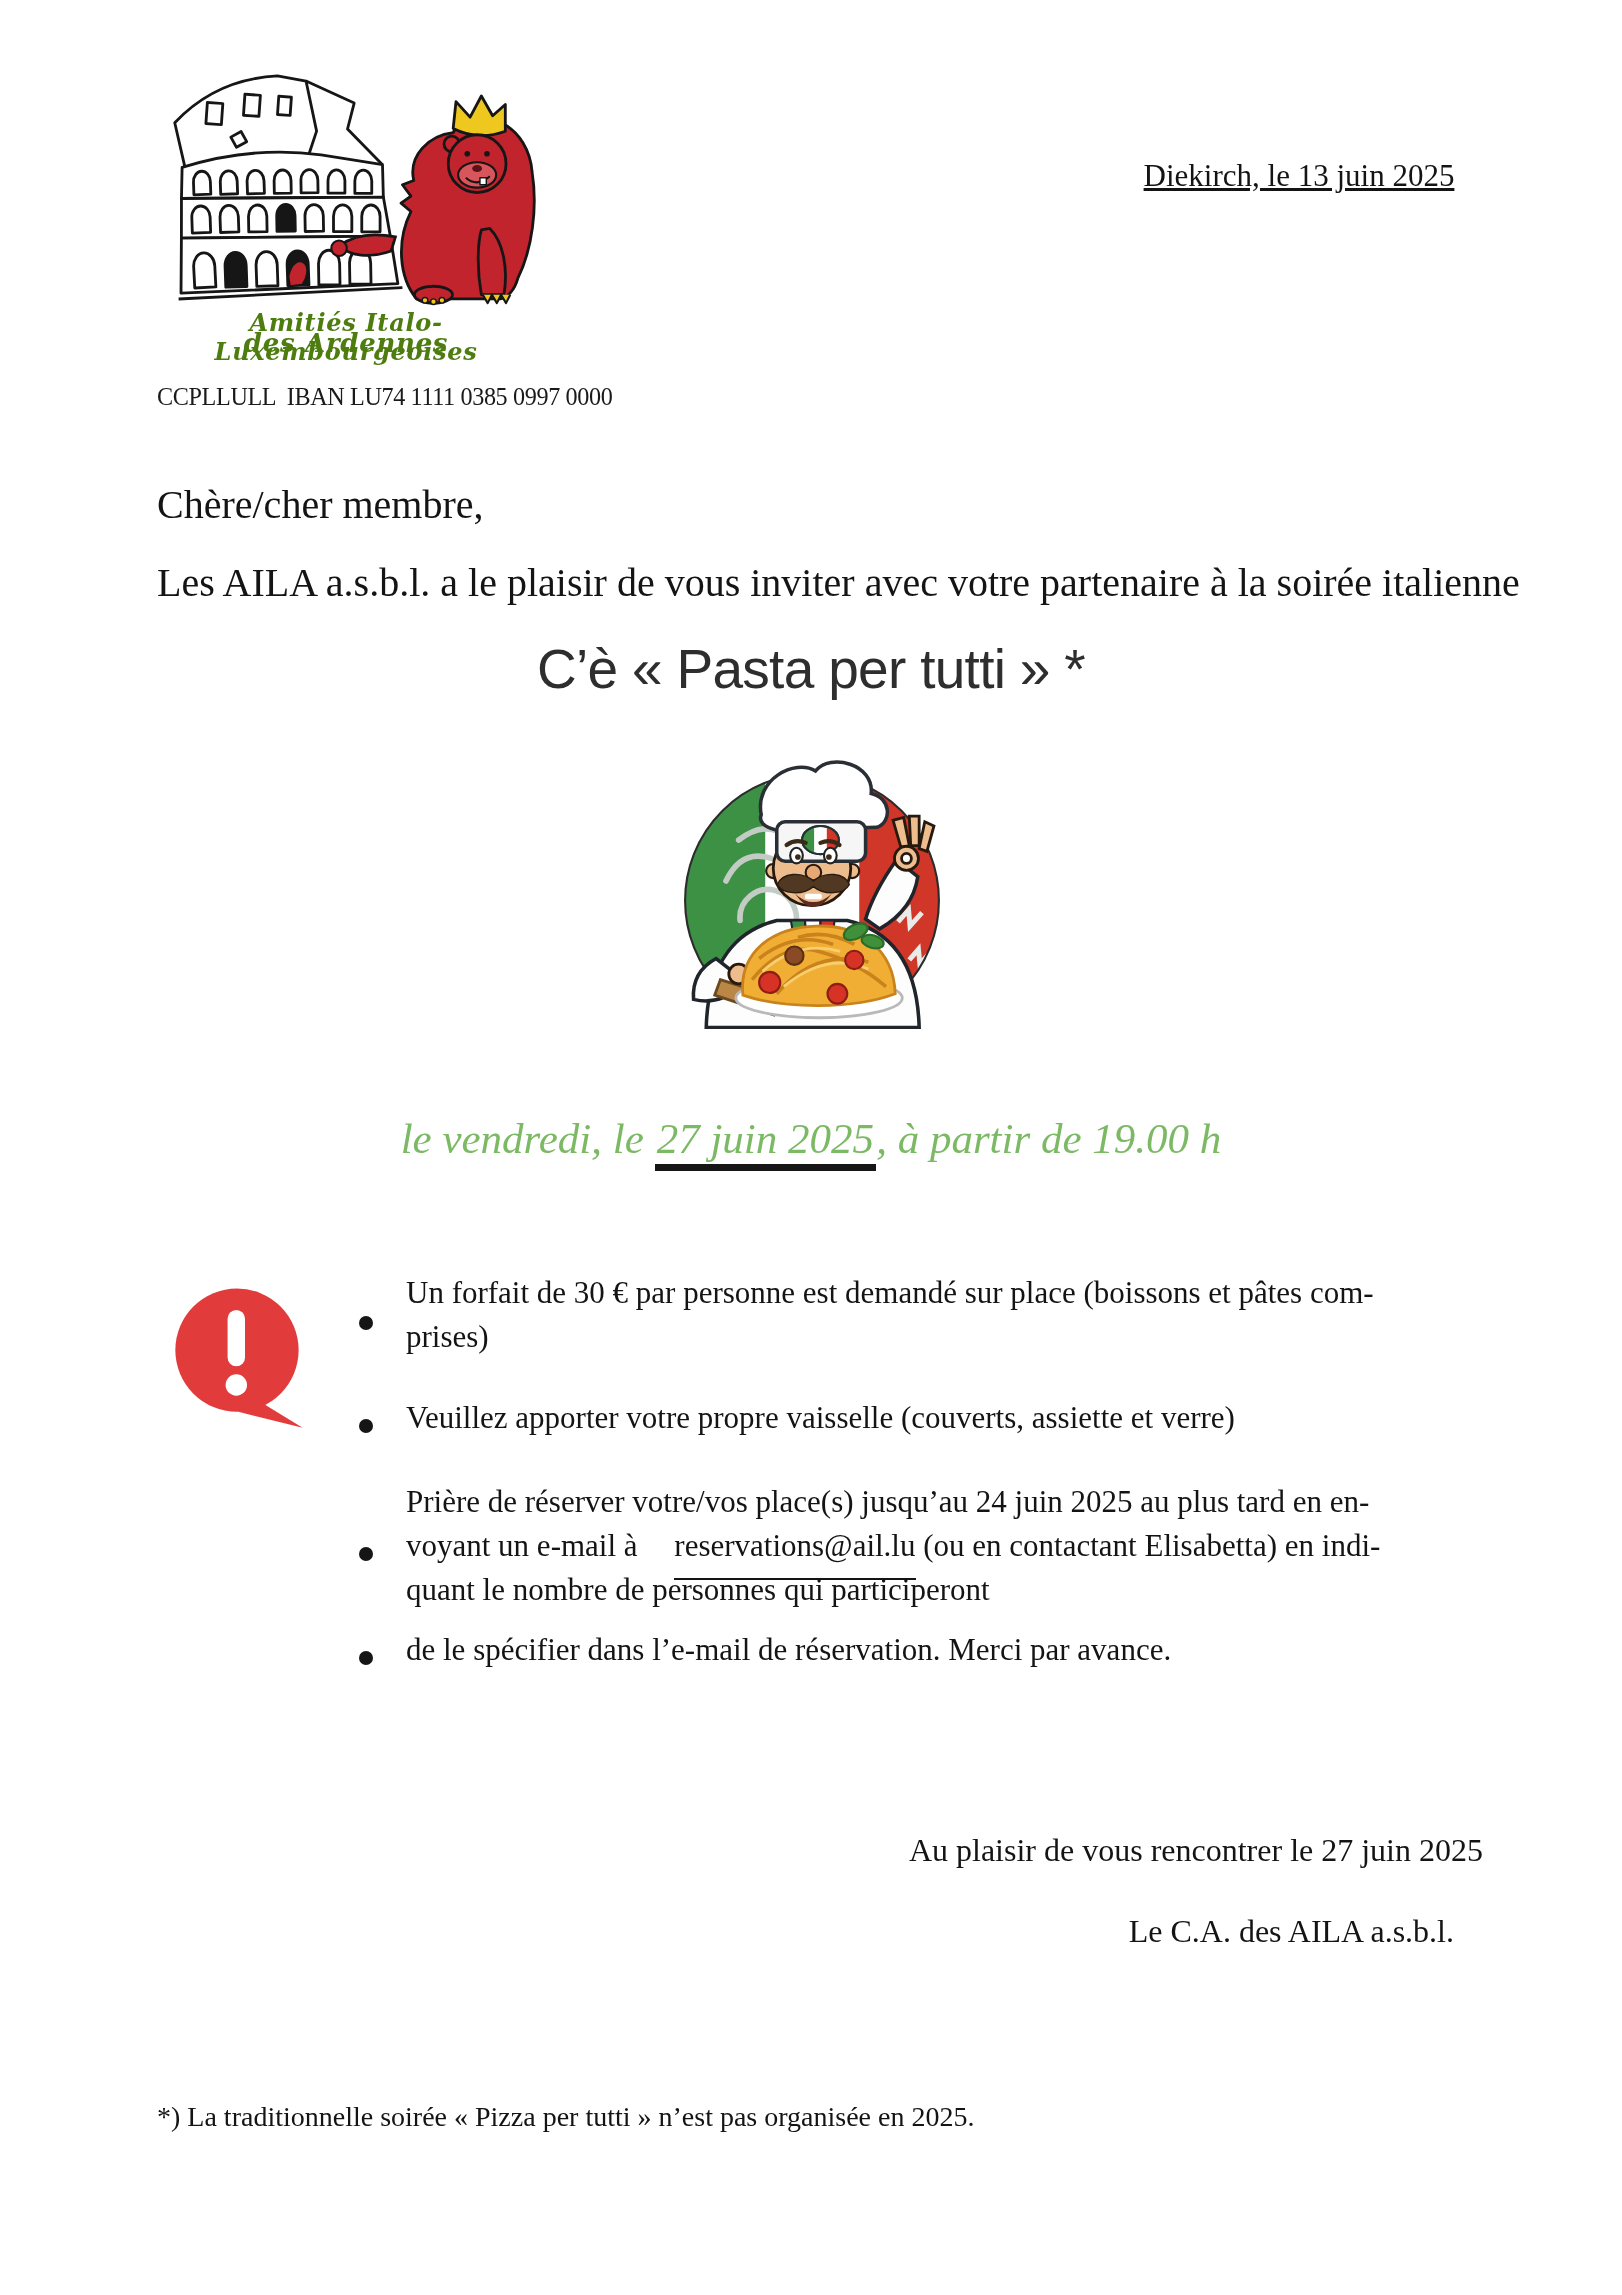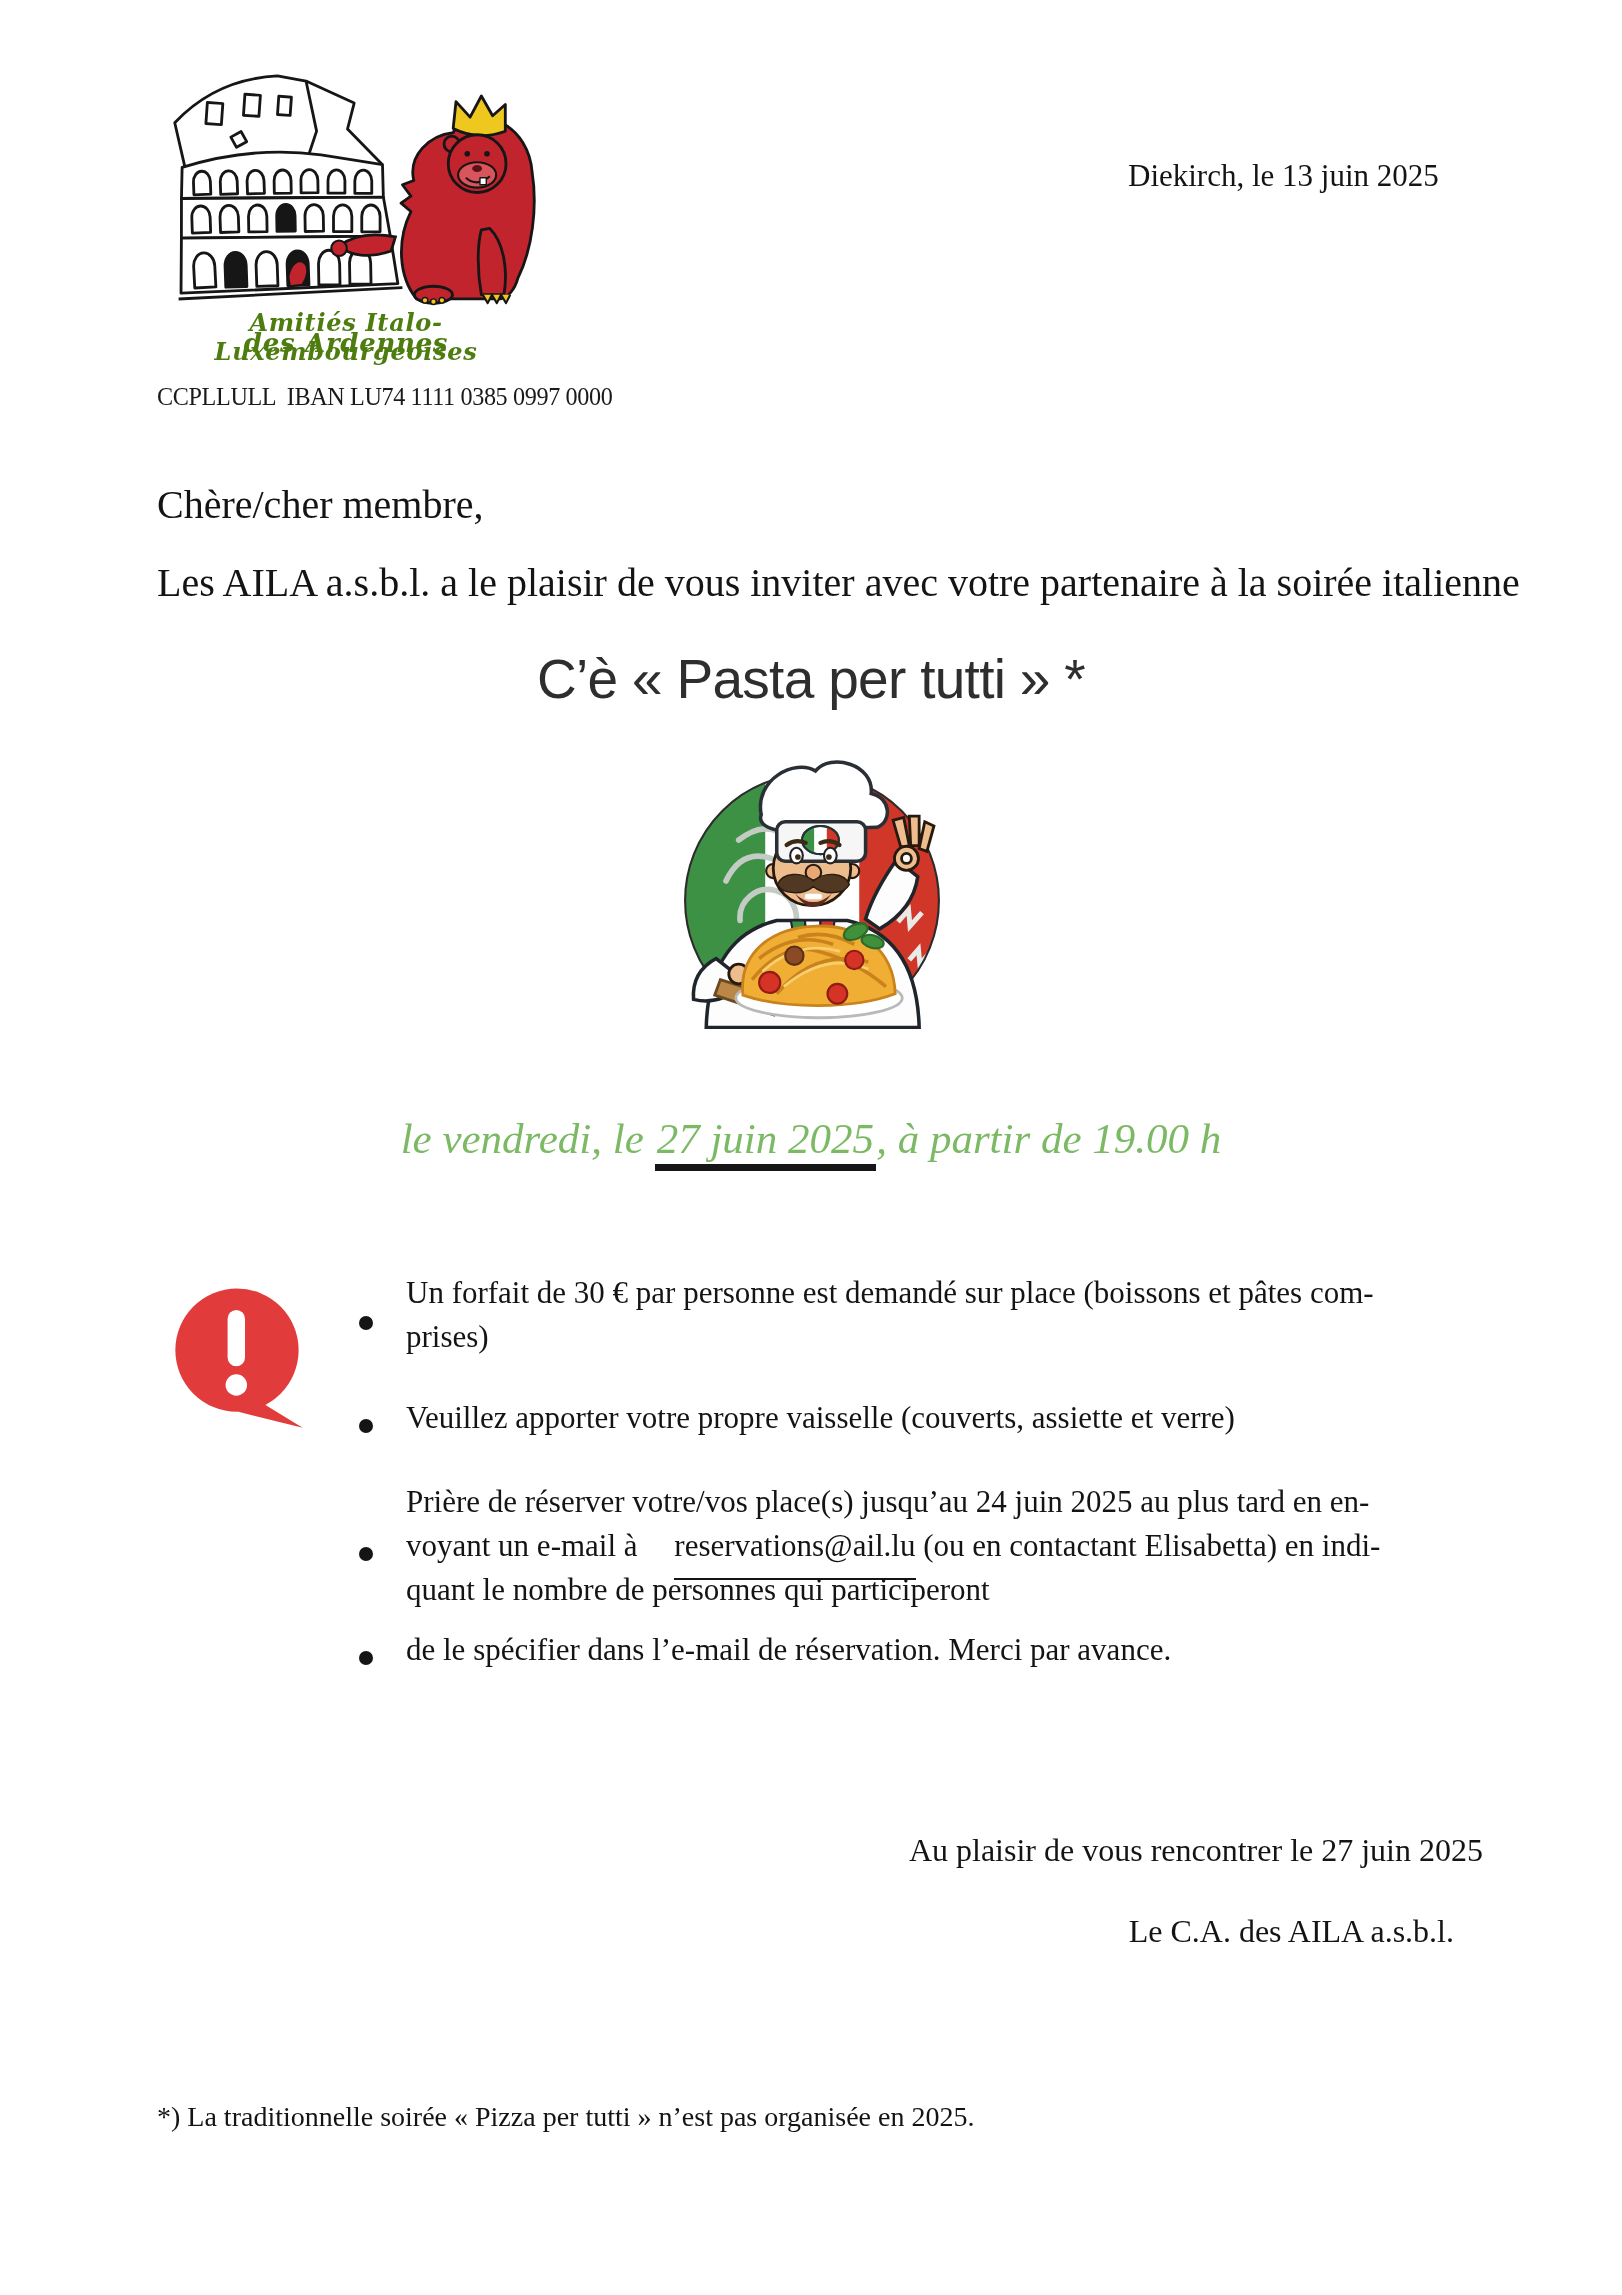--- a/index.html
+++ b/index.html
@@ -13,24 +13,24 @@
   .serif45{font-size:40px;line-height:1.25;}
   .org-script{
     left:133px;width:426px;text-align:center;
     font-family:"DejaVu Serif",serif;font-style:italic;font-weight:700;color:#4d7c0f;
     letter-spacing:0.7px;
   }
   .iban{
     left:157px;top:382px;font-size:26px;white-space:pre;color:#1a1a1a;
     transform:scaleX(.93);transform-origin:left top;letter-spacing:-0.4px;
   }
-  .dateline{left:1128px;top:158px;width:342px;text-align:left;font-size:31px;}
+  .dateline{left:1128px;top:158px;width:342px;text-align:center;font-size:31px;text-decoration:underline;}
   .title{
     top:637px;font-family:"Liberation Sans",sans-serif;font-size:55px;
-    color:#2e2e2e;letter-spacing:-0.7px;font-weight:400;margin-top:10px;
+    color:#2e2e2e;letter-spacing:-0.7px;font-weight:400;
   }
   .event-line{
     font-style:italic;font-size:43px;color:#7cb964;letter-spacing:0;
   }
   .event-underline{
     display:inline-block;border-bottom:7px solid #161616;padding:0 2.1px 2.8px 2.1px;line-height:1.05;
   }
   .bullet{position:absolute;left:359px;display:flex;align-items:center;}
   .bullet .dot{flex:none;width:14px;height:14px;border-radius:50%;background:#151515;margin-top:15.5px;}
   .bullet .blines{margin-left:33px;font-size:31px;line-height:44px;white-space:nowrap;}

